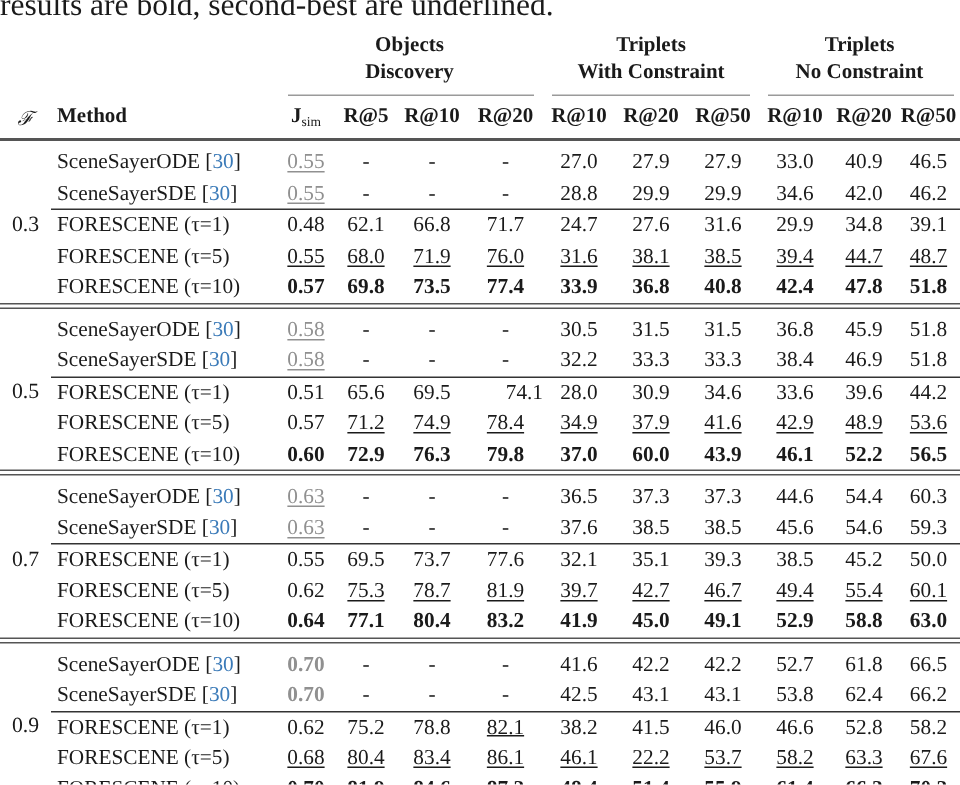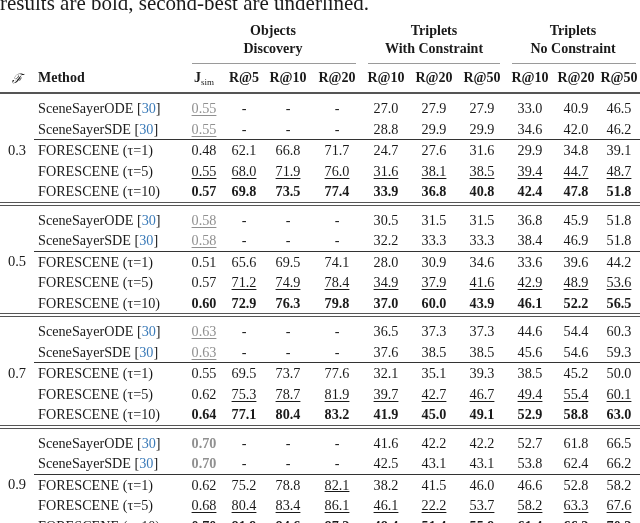--- a/index.html
+++ b/index.html
@@ -193,21 +193,21 @@
         <td class="cell"><span>33.3</span></td>
         <td class="cell"><span>38.4</span></td>
         <td class="cell"><span>46.9</span></td>
         <td class="cell"><span>51.8</span></td>
       </tr>
       <tr class="r">
         <td class="m" style="border-top: 1.4px solid rgb(51, 51, 51);"><span>FORESCENE (τ=1)</span></td>
         <td class="cell" style="border-top: 1.4px solid rgb(51, 51, 51);"><span>0.51</span></td>
         <td class="cell" style="border-top: 1.4px solid rgb(51, 51, 51); text-align: center;"><span>65.6</span></td>
         <td class="cell" style="border-top: 1.4px solid rgb(51, 51, 51);"><span>69.5</span></td>
-        <td class="cell" style="border-top: 1.4px solid rgb(51, 51, 51);"><span>74.1</span></td>
+        <td class="cell" style="border-top: 1.4px solid rgb(51, 51, 51); text-align: right;"><span>74.1</span></td>
         <td class="cell" style="border-top: 1.4px solid rgb(51, 51, 51);"><span>28.0</span></td>
         <td class="cell" style="border-top: 1.4px solid rgb(51, 51, 51);"><span>30.9</span></td>
         <td class="cell" style="border-top: 1.4px solid rgb(51, 51, 51);"><span>34.6</span></td>
         <td class="cell" style="border-top: 1.4px solid rgb(51, 51, 51);"><span>33.6</span></td>
         <td class="cell" style="border-top: 1.4px solid rgb(51, 51, 51);"><span>39.6</span></td>
         <td class="cell" style="border-top: 1.4px solid rgb(51, 51, 51);"><span>44.2</span></td>
       </tr>
       <tr class="r">
         <td class="m"><span>FORESCENE (τ=5)</span></td>
         <td class="cell"><span>0.57</span></td>

